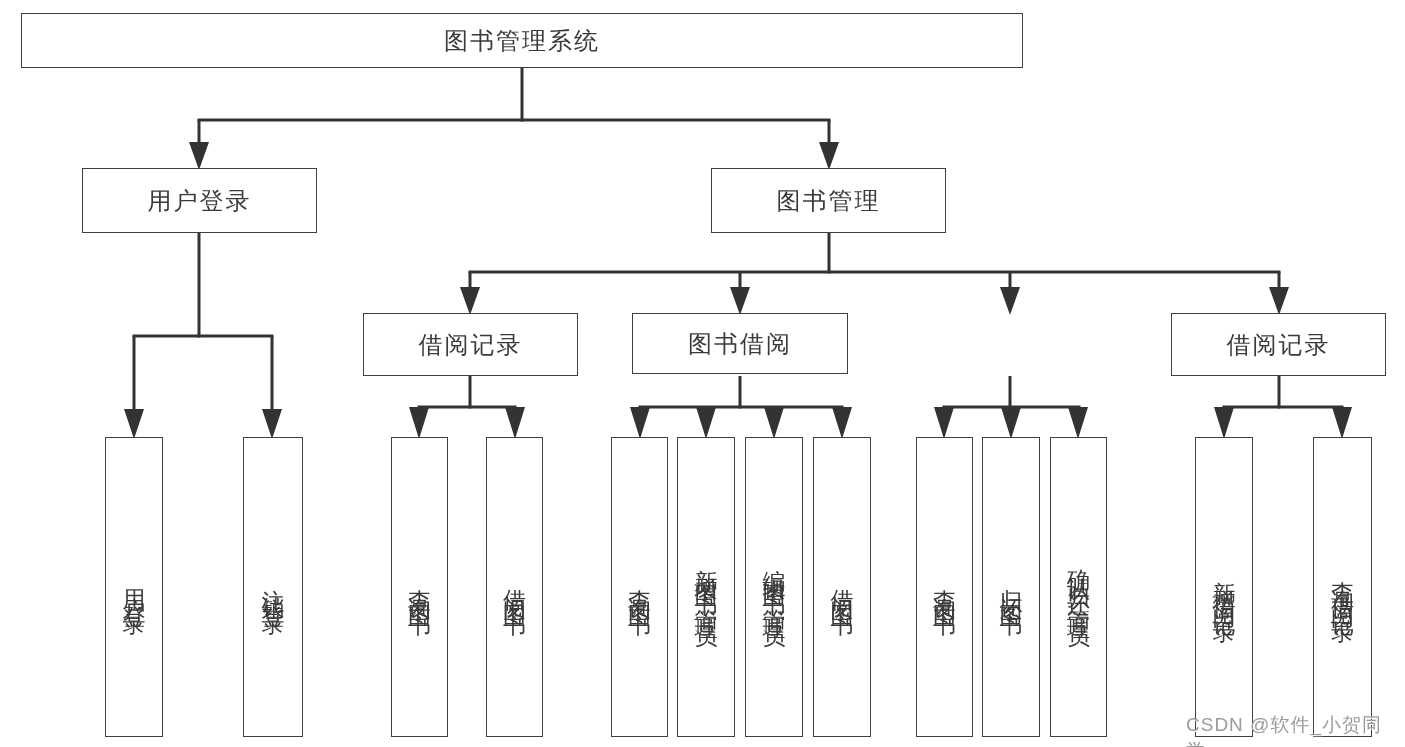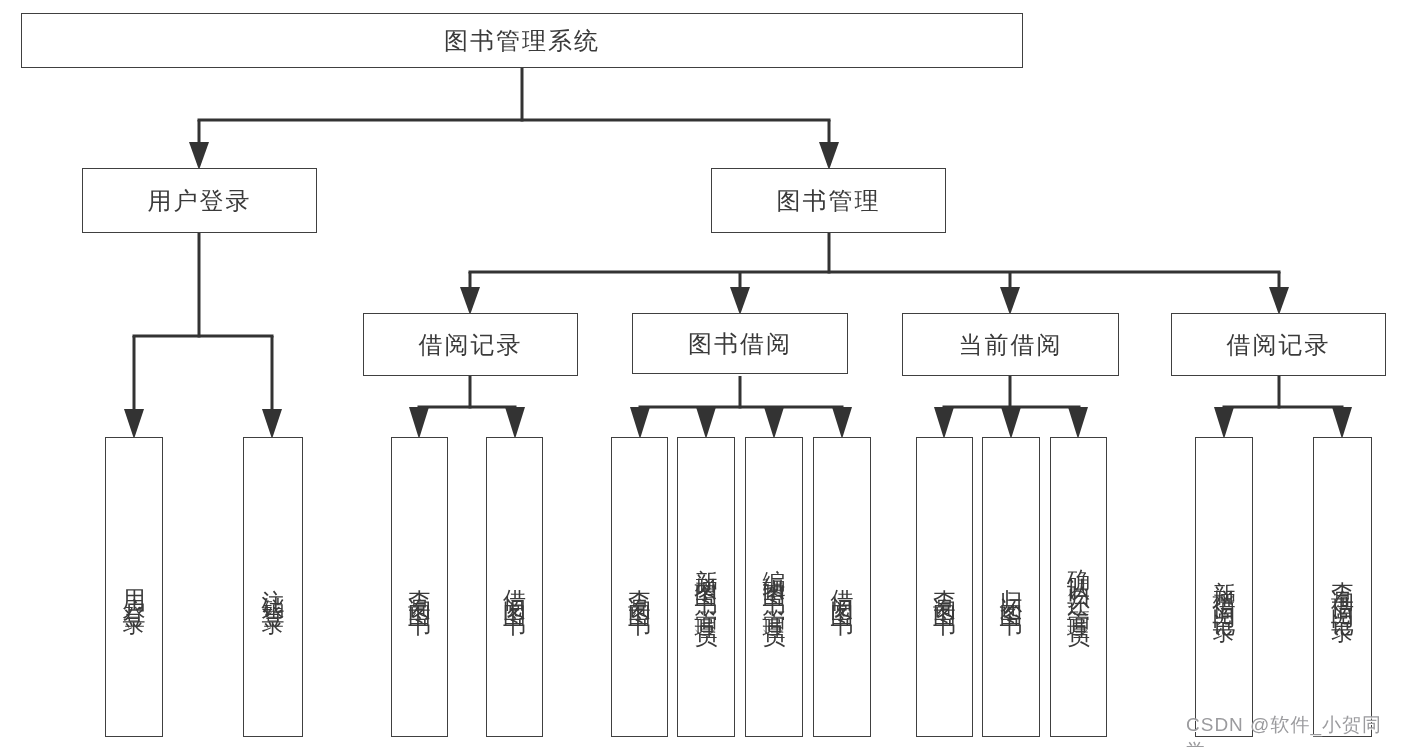--- a/index.html
+++ b/index.html
@@ -96,21 +96,20 @@
     </g>
   </svg>
 
   <div class="node h-node" style="left:21px;top:13px;width:1002px;height:55px">图书管理系统</div>
 
   <div class="node h-node" style="left:82px;top:168px;width:235px;height:65px">用户登录</div>
   <div class="node h-node" style="left:711px;top:168px;width:235px;height:65px">图书管理</div>
 
   <div class="node h-node" style="left:363px;top:313px;width:215px;height:63px">借阅记录</div>
   <div class="node h-node" style="left:632px;top:313px;width:216px;height:61px">图书借阅</div>
-  <div class="node h-node" style="left:902px;top:313px;width:217px;height:63px">当前借阅</div>
   <div class="node h-node" style="left:1171px;top:313px;width:215px;height:63px">借阅记录</div>
 
   <div class="node v-node" style="left:105px;top:437px;width:58px;height:300px">用户登录</div>
   <div class="node v-node" style="left:243px;top:437px;width:60px;height:300px">注销登录</div>
 
   <div class="node v-node" style="left:391px;top:437px;width:57px;height:300px">查询图书</div>
   <div class="node v-node" style="left:486px;top:437px;width:57px;height:300px">借阅图书</div>
 
   <div class="node v-node" style="left:611px;top:437px;width:57px;height:300px">查询图书</div>
   <div class="node v-node" style="left:677px;top:437px;width:58px;height:300px">新增图书（管理员）</div>

